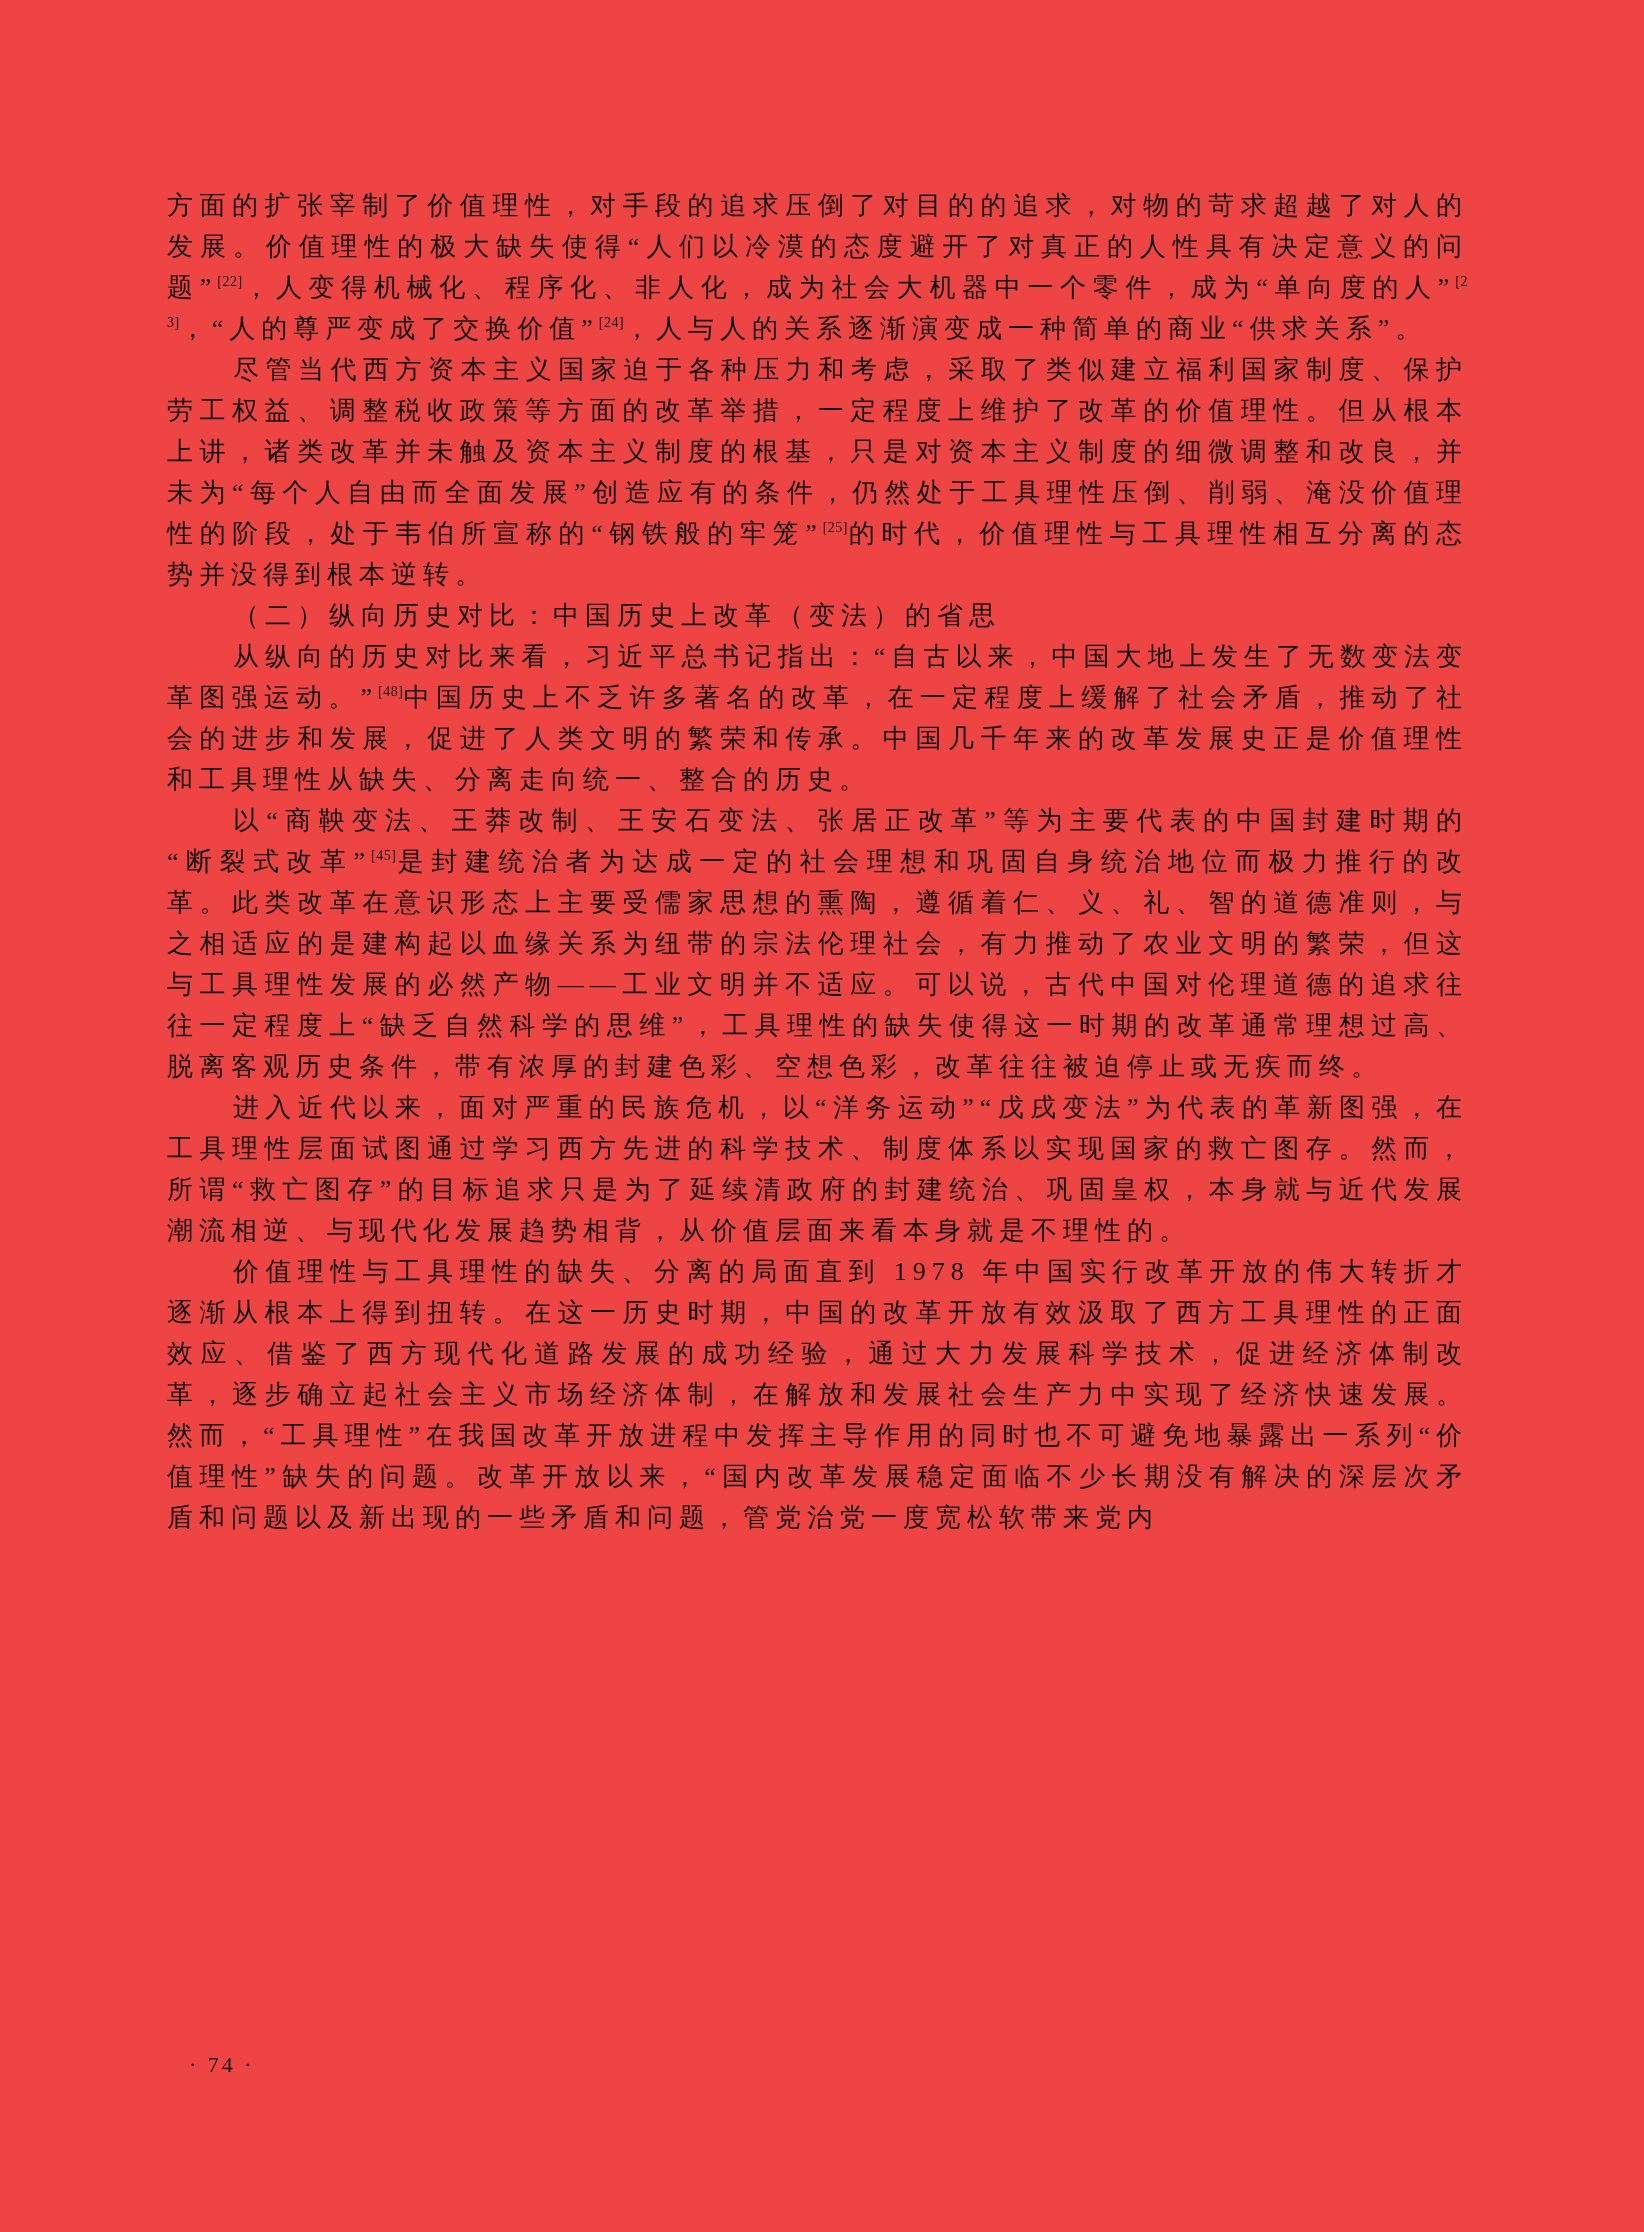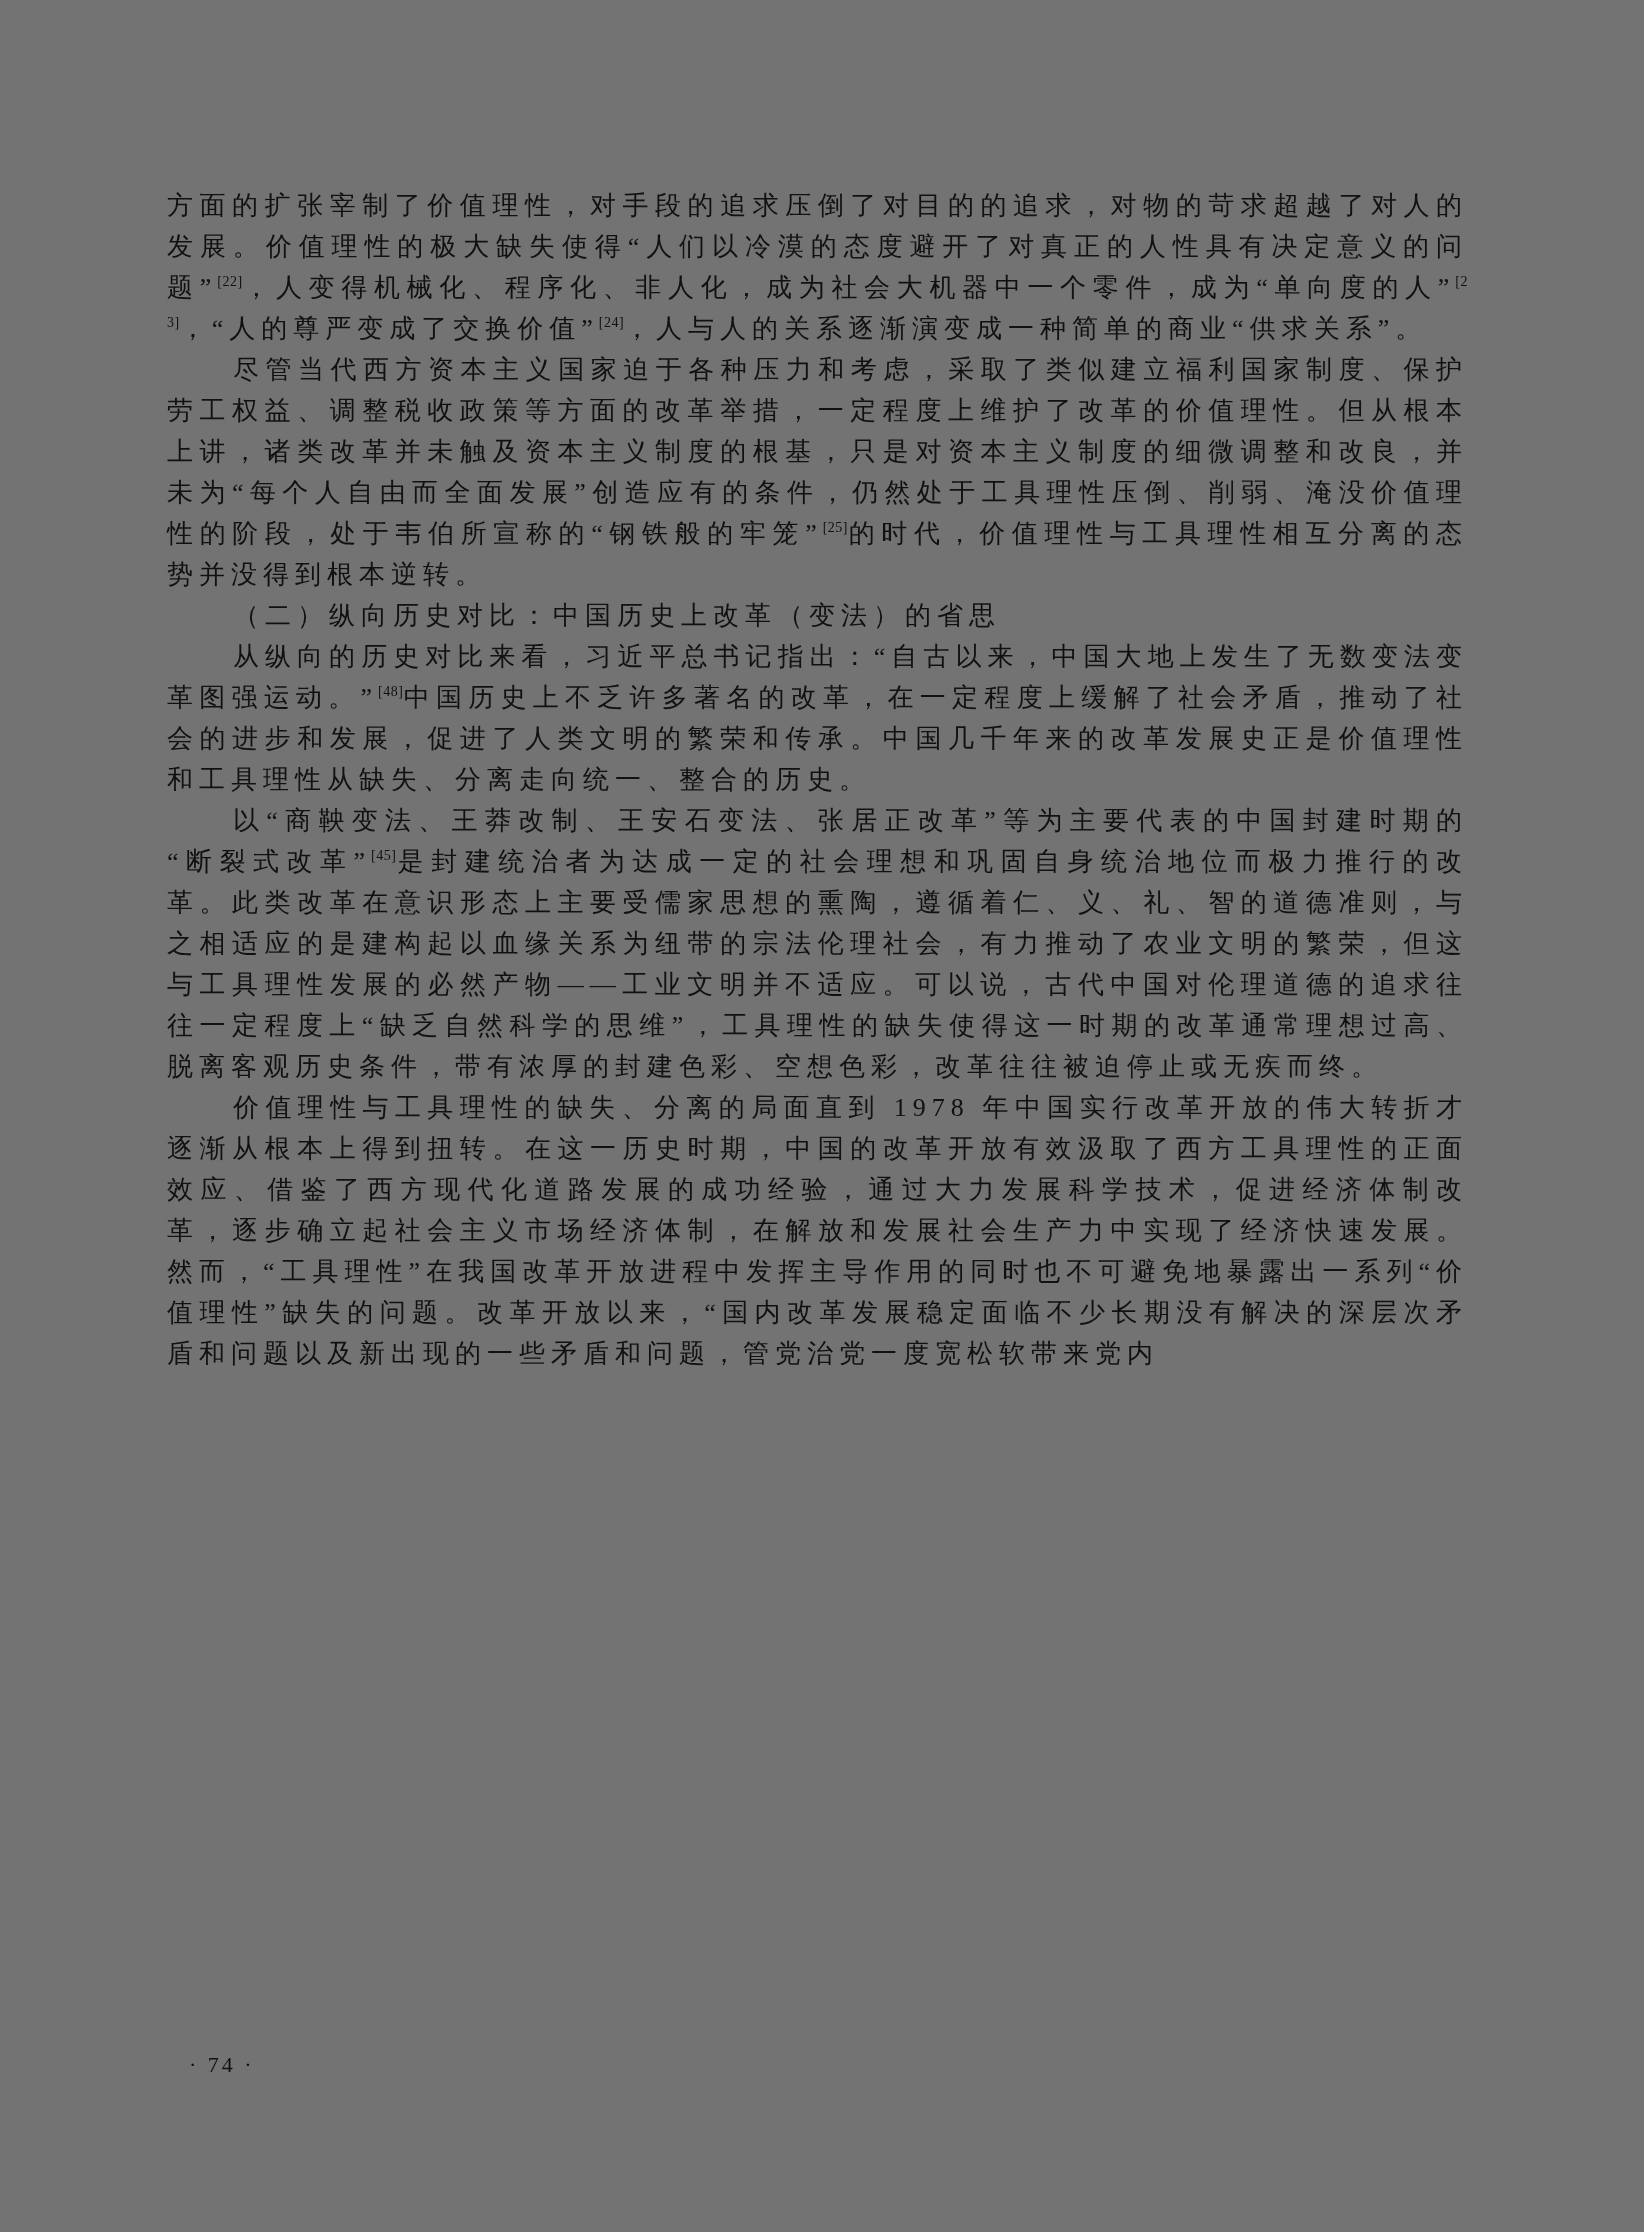--- a/index.html
+++ b/index.html
@@ -5,21 +5,21 @@
   html, body {
     margin: 0;
     padding: 0;
     background: #e8e8e8;
   }
   .page {
     position: relative;
     width: 1645px;
     height: 2233px;
     margin: 0 auto;
-    background: #737373;
+    background: #ef4444;
     overflow: hidden;
     font-family: "Liberation Serif", "DejaVu Serif", serif;
     color: #111111;
   }
   .page-body {
     position: absolute;
     left: 167px;
     top: 185px;
     width: 1301px;
   }
@@ -53,17 +53,18 @@
 </head>
 <body>
 
 <div class="page">
   <div class="page-body">
       <p class="para">方面的扩张宰制了价值理性，对手段的追求压倒了对目的的追求，对物的苛求超越了对人的发展。价值理性的极大缺失使得“人们以冷漠的态度避开了对真正的人性具有决定意义的问题”<sup class="ref">[22]</sup>，人变得机械化、程序化、非人化，成为社会大机器中一个零件，成为“单向度的人”<sup class="ref">[23]</sup>，“人的尊严变成了交换价值”<sup class="ref">[24]</sup>，人与人的关系逐渐演变成一种简单的商业“供求关系”。</p>
       <p class="para indent">尽管当代西方资本主义国家迫于各种压力和考虑，采取了类似建立福利国家制度、保护劳工权益、调整税收政策等方面的改革举措，一定程度上维护了改革的价值理性。但从根本上讲，诸类改革并未触及资本主义制度的根基，只是对资本主义制度的细微调整和改良，并未为“每个人自由而全面发展”创造应有的条件，仍然处于工具理性压倒、削弱、淹没价值理性的阶段，处于韦伯所宣称的“钢铁般的牢笼”<sup class="ref">[25]</sup>的时代，价值理性与工具理性相互分离的态势并没得到根本逆转。</p>
       <p class="para indent">（二）纵向历史对比：中国历史上改革（变法）的省思</p>
       <p class="para indent">从纵向的历史对比来看，习近平总书记指出：“自古以来，中国大地上发生了无数变法变革图强运动。”<sup class="ref">[48]</sup>中国历史上不乏许多著名的改革，在一定程度上缓解了社会矛盾，推动了社会的进步和发展，促进了人类文明的繁荣和传承。中国几千年来的改革发展史正是价值理性和工具理性从缺失、分离走向统一、整合的历史。</p>
       <p class="para indent">以“商鞅变法、王莽改制、王安石变法、张居正改革”等为主要代表的中国封建时期的“断裂式改革”<sup class="ref">[45]</sup>是封建统治者为达成一定的社会理想和巩固自身统治地位而极力推行的改革。此类改革在意识形态上主要受儒家思想的熏陶，遵循着仁、义、礼、智的道德准则，与之相适应的是建构起以血缘关系为纽带的宗法伦理社会，有力推动了农业文明的繁荣，但这与工具理性发展的必然产物——工业文明并不适应。可以说，古代中国对伦理道德的追求往往一定程度上“缺乏自然科学的思维”，工具理性的缺失使得这一时期的改革通常理想过高、脱离客观历史条件，带有浓厚的封建色彩、空想色彩，改革往往被迫停止或无疾而终。</p>
+      <p class="para indent">进入近代以来，面对严重的民族危机，以“洋务运动”“戊戌变法”为代表的革新图强，在工具理性层面试图通过学习西方先进的科学技术、制度体系以实现国家的救亡图存。然而，所谓“救亡图存”的目标追求只是为了延续清政府的封建统治、巩固皇权，本身就与近代发展潮流相逆、与现代化发展趋势相背，从价值层面来看本身就是不理性的。</p>
       <p class="para indent">价值理性与工具理性的缺失、分离的局面直到 1978 年中国实行改革开放的伟大转折才逐渐从根本上得到扭转。在这一历史时期，中国的改革开放有效汲取了西方工具理性的正面效应、借鉴了西方现代化道路发展的成功经验，通过大力发展科学技术，促进经济体制改革，逐步确立起社会主义市场经济体制，在解放和发展社会生产力中实现了经济快速发展。然而，“工具理性”在我国改革开放进程中发挥主导作用的同时也不可避免地暴露出一系列“价值理性”缺失的问题。改革开放以来，“国内改革发展稳定面临不少长期没有解决的深层次矛盾和问题以及新出现的一些矛盾和问题，管党治党一度宽松软带来党内</p>
     </div>
   <span class="page-number">· 74 ·</span>
 </div>
 
 
 </body></html>

